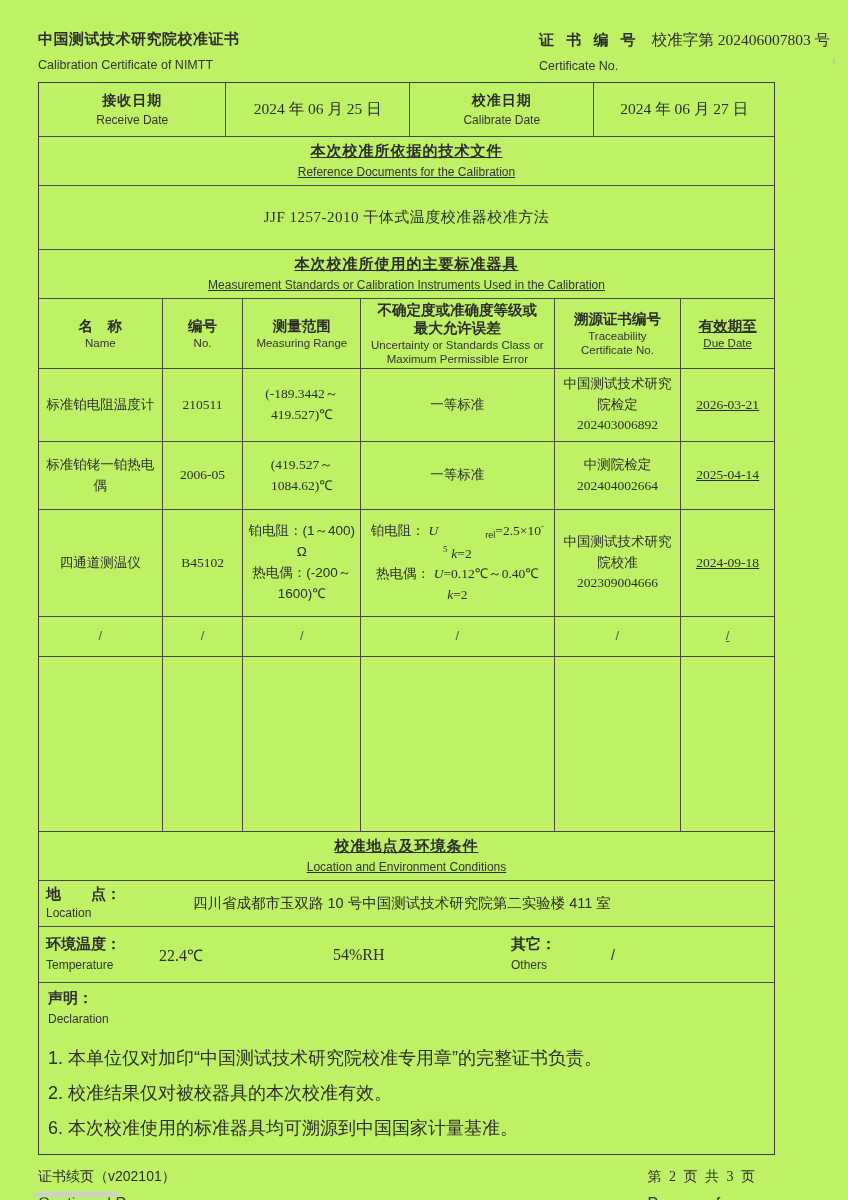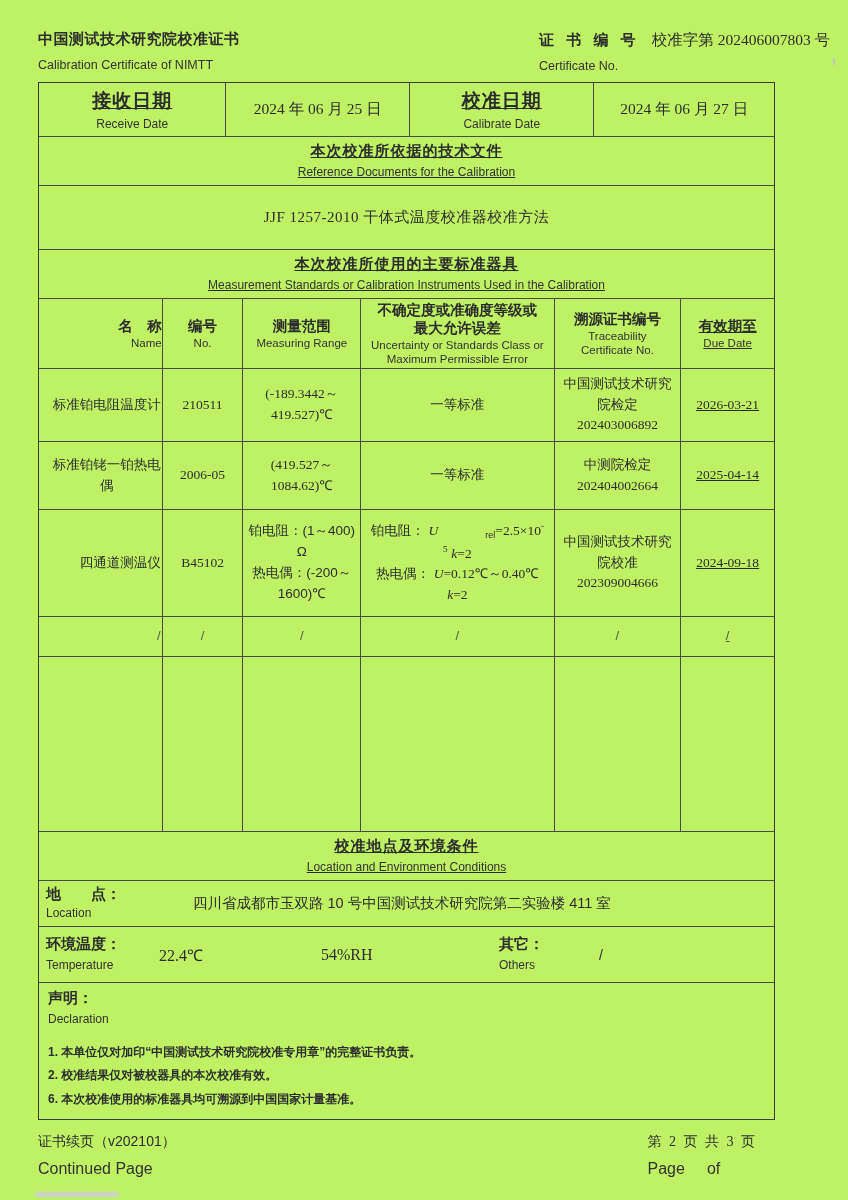--- a/index.html
+++ b/index.html
@@ -21,33 +21,33 @@
   .tbl { width:737px; border:1.3px solid #3c3c3c; }
   .row { display:flex; border-top:1px solid #4a4a4a; }
   .row:first-child { border-top:none; }
   .cell { border-left:1px solid #4a4a4a; display:flex; flex-direction:column; align-items:center; justify-content:center; text-align:center; }
   .cell:first-child { border-left:none; }
   .preline { white-space:pre-line; }
   .ser { font-family:"Liberation Serif", serif; }
 
   
   .r-dates { height:53px; }
-  .r-dates .cn { font-size:19px; font-weight:600; letter-spacing:1px;text-decoration:underline; }
+  .r-dates .cn { font-size:14px; font-weight:600; letter-spacing:1px; }
   .r-dates .en { font-size:12px; margin-top:3px; color:#333; }
   .r-dates .date { font-size:15.5px; }
   .w-d1 { width:187px; } .w-d2 { width:184px; } .w-d3 { width:185px; } .w-d4 { width:181px; }
 
   
   .sect { border-top:1px solid #4a4a4a; text-align:center; padding:5px 0 6px;text-decoration:underline; }
   .sect .cn { font-size:15px; font-weight:600; letter-spacing:1px; }
   .sect .en { font-size:12px; margin-top:4px; color:#333; }
   .r-refdoc { border-top:1px solid #4a4a4a; height:64px; display:flex; align-items:center; justify-content:center; font-size:15px; letter-spacing:0.5px; }
 
   
-  .w1 { width:123px;align-items:flex-end; } .w2 { width:81px; } .w3 { width:118px; }
+  .w1 { width:123px; } .w2 { width:81px; } .w3 { width:118px; }
   .w4 { width:194px; } .w5 { width:127px; } .w6 { width:94px;text-decoration:underline; }
   .r-colhead { height:70px; }
   .r-colhead .cn { font-size:14.5px; font-weight:600; line-height:1.25; }
   .r-colhead .en { font-size:11.5px; margin-top:2px; color:#333; line-height:1.2; }
   .std-row .cell { font-size:13.5px; line-height:1.55; padding:2px 1px; }
   .r-std1 { height:73px; } .r-std2 { height:68px; } .r-std3 { height:107px; }
   .r-slash { height:40px; } .r-slash .cell { font-size:13px; color:#555; }
   .r-fill { height:175px; }
   .u-cell { font-size:13.5px; line-height:1.6; }
   .u-cell i { font-family:"Liberation Serif", serif; font-style:italic; }
@@ -58,28 +58,28 @@
   .loc-label { width:112px; padding:4px 0 2px 7px; }
   .loc-label .cn { font-size:15px; font-weight:600; }
   .loc-label .en { font-size:12px; color:#333; margin-top:2px; }
   .loc-value { flex:1; display:flex; align-items:center; font-size:14.5px; padding-left:42px; }
   .r-env { height:56px; border-top:1px solid #4a4a4a; display:flex; align-items:stretch; padding-left:7px; }
   .env-label { padding-top:8px; }
   .env-label .cn { font-size:15px; font-weight:600; }
   .env-label .en { font-size:12px; color:#333; margin-top:4px; }
   .env-value { font-size:16px; display:flex; align-items:center; }
   .ev1 { margin-left:38px; width:150px; } .el2 { width:88px; }
-  .ev2 { margin-left:12px; width:178px; } .el3 { width:72px; }
+  .ev2 { margin-left:24px; width:178px; } .el3 { width:72px; }
   .ev3 { margin-left:28px; font-size:14px; }
 
   
   .r-decl { border-top:1px solid #4a4a4a; padding:6px 10px 8px 9px; }
   .r-decl .cn { font-size:15px; font-weight:600; }
   .r-decl .en { font-size:12px; color:#333; margin:4px 0 15px; }
-  .r-decl .item { font-size:12px; line-height:1.95;font-weight:bold; }
+  .r-decl .item { font-size:18px; line-height:1.95; }
 
   
   .foot { width:737px; display:flex; justify-content:space-between; margin-top:13px; }
   .foot .cn { font-size:14px; }
   .foot .en { font-size:16px; color:#333; margin-top:9px; }
   .foot-right { margin-right:18px; }
   .foot-right .cn { letter-spacing:2px; }
   .foot-right .of { margin-left:22px; }
 
   

